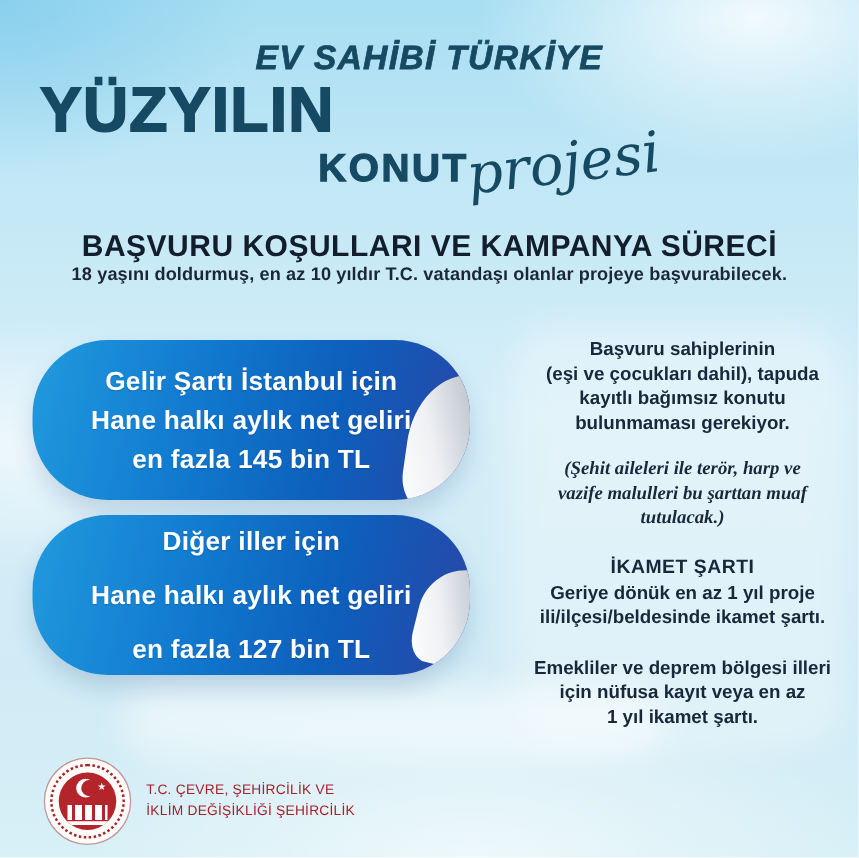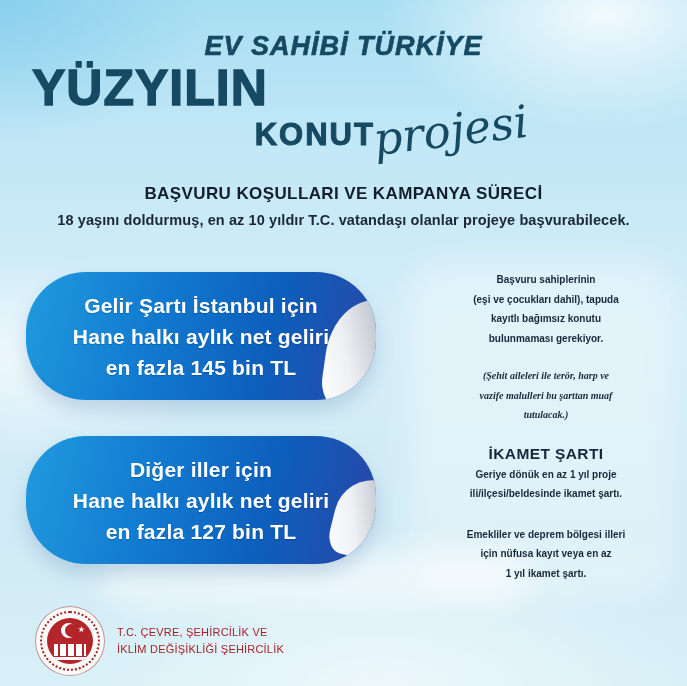--- a/index.html
+++ b/index.html
@@ -44,39 +44,39 @@
     color:#164a63;
     font-family:"DejaVu Serif", serif;font-style:italic;
     font-size:45px;line-height:40px;
     transform:rotate(-7deg);margin-left:-2px;
   }
 
   
   .section-heading{
     position:absolute;top:184px;left:0;width:100%;
     text-align:center;color:#121e2c;
-    font-size:17px;font-weight:bold;letter-spacing:.4px;
+    font-size:24px;font-weight:bold;letter-spacing:.4px;
   }
   .section-desc{
     position:absolute;top:212px;left:0;width:100%;
     text-align:center;color:#1b2736;
     font-size:14.5px;font-weight:bold;letter-spacing:.1px;
   }
 
   
   .banner{
     position:absolute;left:26px;width:350px;height:128px;
     border-radius:60px;
     background:linear-gradient(103deg,#219ade 0%,#1179cf 38%,#0d5fbc 68%,#2a45a6 100%);
     box-shadow:0 10px 18px rgba(40,80,140,.18);
     display:flex;flex-direction:column;justify-content:center;
     text-align:center;color:#ffffff;overflow:hidden;
   }
   .banner-1{top:272px;}
-  .banner-2{top:436px;}
+  .banner-2{top:412px;gap:12px;}
   .banner .b-line{
     font-size:21px;font-weight:bold;line-height:31px;letter-spacing:.2px;
     text-shadow:0 1px 1px rgba(0,30,80,.25);
     position:relative;z-index:2;
   }
   .curl{
     position:absolute;z-index:1;
     background:linear-gradient(250deg,#8e97a6 0%,#c6ccd4 28%,#eef0f3 62%,#ffffff 100%);
   }
   .curl-1{
@@ -88,21 +88,21 @@
     right:-16px;top:42px;width:58px;height:80px;
     border-radius:75% 25% 70% 30% / 55% 45% 70% 30%;
     transform:rotate(14deg);
   }
 
   
   .right-col{
     position:absolute;left:415px;top:270px;width:262px;
     text-align:center;color:#18283a;
   }
-  .cond{font-size:10px;font-weight:bold;line-height:19.5px;}
+  .cond{font-size:15px;font-weight:bold;line-height:19.5px;}
   .cond-exempt{margin-top:18px;font-style:italic;line-height:19.5px;font-family:Liberation Serif, serif;}
   .cond-title{margin-top:20px;font-size:15.5px;font-weight:bold;letter-spacing:.4px;}
   .cond-res{margin-top:2px;}
   .cond-ret{margin-top:21px;}
 
   
   .footer{position:absolute;left:36px;top:607px;display:flex;align-items:center;}
   .emblem{position:relative;width:68px;height:68px;border-radius:50%;
     background:#fdfcf8;box-shadow:0 0 0 1px rgba(168,35,40,.45);}
   .emblem-ring{position:absolute;inset:4px;border:2px dotted #a8232a;border-radius:50%;}

